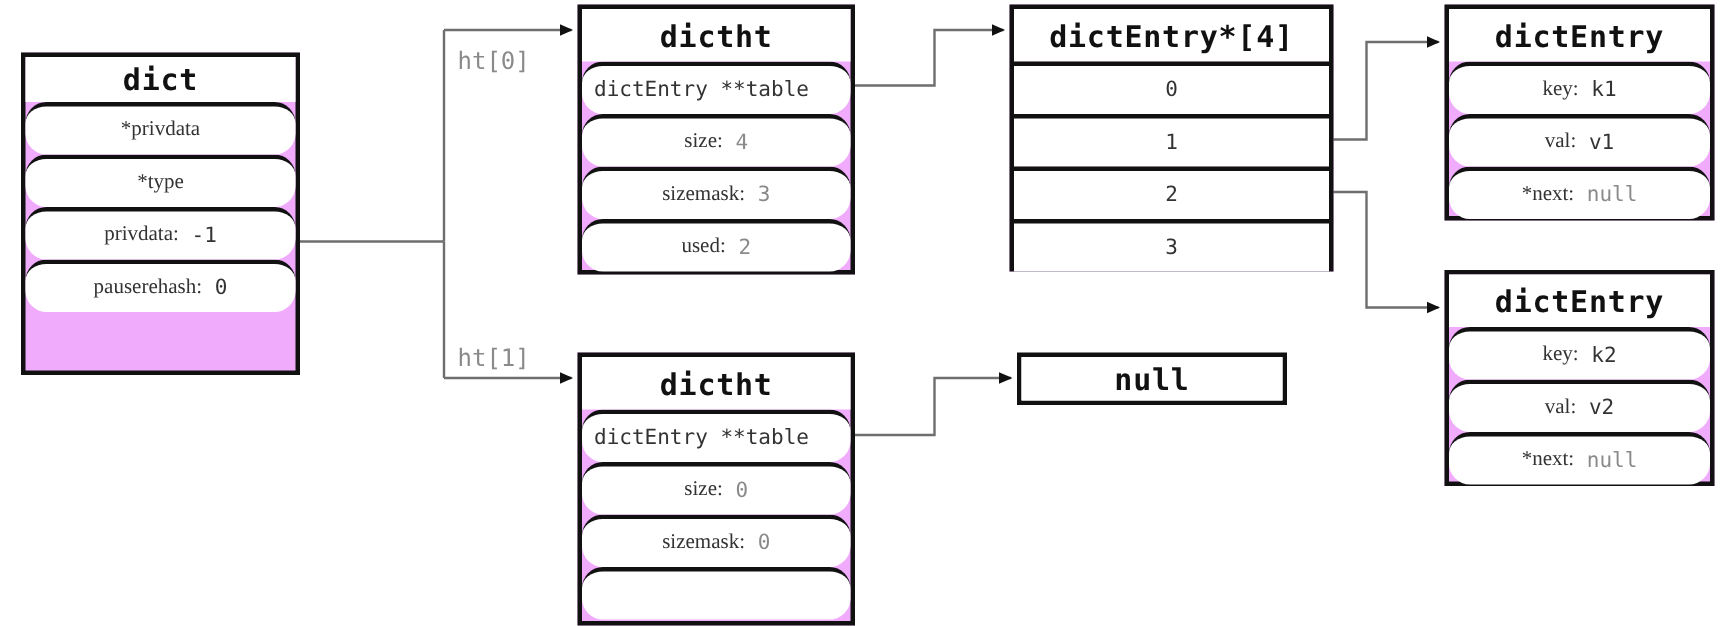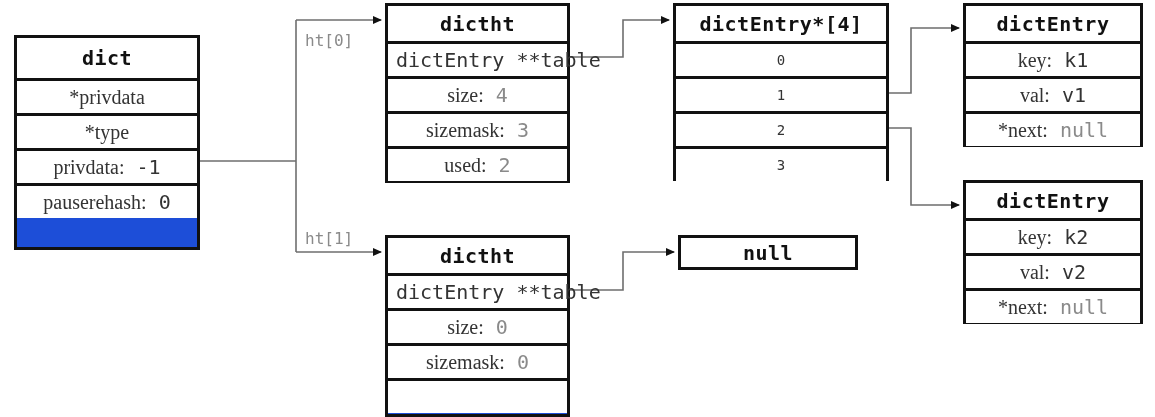--- a/index.html
+++ b/index.html
@@ -8,60 +8,61 @@
     background:#ffffff;
     font-family:"DejaVu Sans Mono","Liberation Mono",monospace;
     color:#1a1a1a;
   }
   #stage{position:absolute;inset:0;}
   svg.wires{position:absolute;left:0;top:0;width:1155px;height:417px;overflow:visible;}
 
   .box{
     position:absolute;
     border:3px solid #111;
-    background:#1d4ed8;
+    background:#f0abfc;
     box-sizing:border-box;
     z-index:2;
   }
   .row{
     box-sizing:border-box;
     display:flex;align-items:center;justify-content:center;
     white-space:nowrap;
     border-top:3px solid #111;
     background:#fff;
   }
   .row:first-child{border-top:none;}
   .hdr{
     font-weight:bold;
     font-size:20px;
     letter-spacing:.5px;
     color:#111;
   }
   .fld{
-    font-size:20px;
+    font-size:14px;
     color:#333;
+    border-radius:14px;
   }
   .fld .lbl{color:#333;font-family:Liberation Serif, serif;}
   .fld .val{color:#333;}
   .fld .val.dim{color:#8a8a8a;}
   .fld.left{justify-content:flex-start;padding-left:8px;}
   .idx{font-size:14px;color:#333;}
 
   .tag{
     position:absolute;
     font-size:16px;
     color:#8a8a8a;
     z-index:3;
     white-space:nowrap;
   }
 
   
   #dict-box{left:14px;top:35px;width:186px;height:215px;}
   #dict-box .row{height:35px;}
-  #dict-box .row.hdr{height:40px;}
+  #dict-box .row.hdr{height:30px;}
 
   #dictht0-box{left:385px;top:3px;width:185px;height:180px;}
   #dictht0-box .row{height:35px;}
 
   #array-box{left:673px;top:3px;width:216px;height:178px;}
   #array-box .row{height:35px;}
 
   #entry1-box{left:963px;top:3px;width:180px;height:144px;}
   #entry1-box .row{height:35px;}
 

